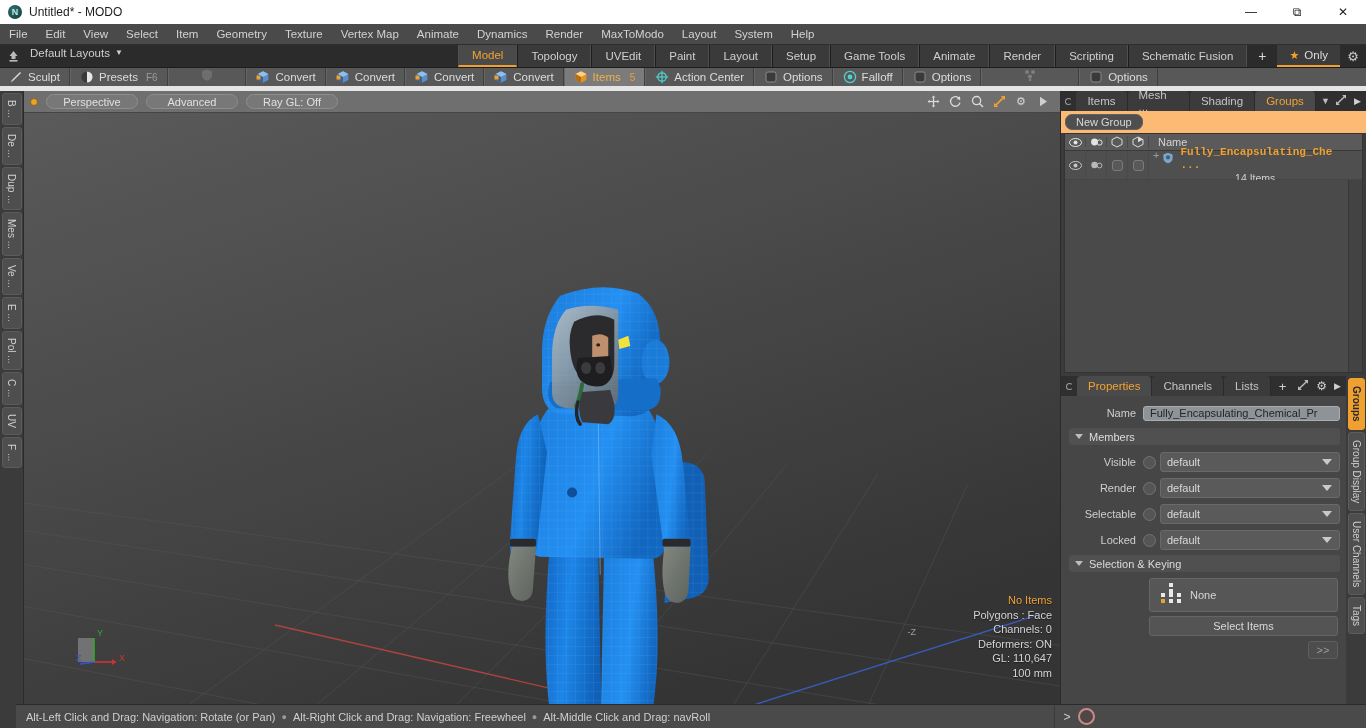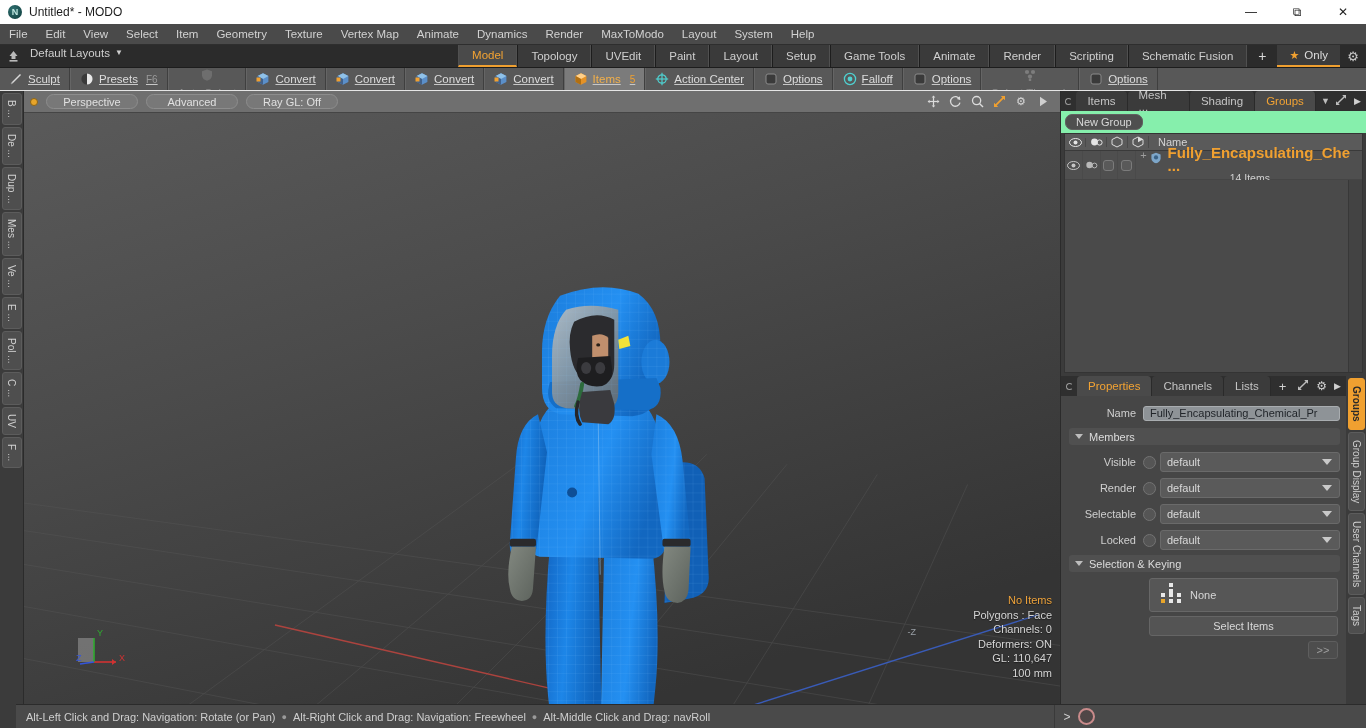--- a/index.html
+++ b/index.html
@@ -59,21 +59,21 @@
   .only-btn {
     display:flex; align-items:center; gap:5px; padding:0 12px; background:#3c3c3c;
     color:#dcdcdc; border-bottom:2px solid #f0a030; font-size:11.5px;
   }
   .only-btn .star { color:#f0a030; font-size:11px; }
   .gear-btn { width:26px; display:flex; align-items:center; justify-content:center; color:#c9c9c9; font-size:13px; }
 
   
   .toolbar {
     height:23px; background:#585858; display:flex; align-items:stretch;
-    flex:0 0 23px; border-bottom:1px solid #e5e5e5; overflow:hidden;text-decoration:underline;
+    flex:0 0 23px; border-bottom:5px solid #e5e5e5; overflow:hidden;
   }
   .tbtn {
     display:flex; align-items:center; gap:5px; padding:0 9px;
     border-right:1px solid #3f3f3f; border-left:1px solid #656565;
     color:#dcdcdc; font-size:11.5px; white-space:nowrap;
   }
   .tbtn:first-child { border-left:none; }
   .tbtn.disabled { color:#8d8d8d;flex-direction:column; }
   .tbtn.active { background:#7b7b7b; }
   .tbtn .f6 { color:#9a9a9a; font-size:10px; margin-left:3px;}
@@ -131,36 +131,36 @@
   .ptab {
     padding:0 11px; display:flex; align-items:center; font-size:11.5px; color:#c4c4c4;
     background:#3b3b3b; border-right:1px solid #2a2a2a;
     border-top-left-radius:4px; border-top-right-radius:4px;
   }
   .ptab.active { background:#4a4a4a; color:#f3a333; }
   .ptab.plus { background:transparent; border:none; color:#d0d0d0; font-size:13px; padding:0 8px;}
   .pt-chev { width:20px; display:flex; align-items:center; justify-content:center; color:#bdbdbd; font-size:9px; }
   .pt-right { margin-left:auto; display:flex; align-items:center; gap:7px; padding-right:5px; color:#d0d0d0;}
 
-  .grouptools { height:20px; display:flex; align-items:center; padding:2px 4px; background:#86efac; flex:0 0 22px;}
+  .grouptools { height:20px; display:flex; align-items:center; padding:2px 4px; background:#fdba74; flex:0 0 22px;}
   .newgroup {
     height:16px; padding:0 10px; border-radius:7px; background:#4f4f4f; border:1px solid #606060;
     color:#d8d8d8; font-size:11px; display:flex; align-items:center;
   }
 
   .itemlist { flex:0 0 240px; background:#4a4a4a; margin:0 3px 3px 3px; display:flex; flex-direction:column; border:1px solid #343434;}
   .il-head { height:17px; display:flex; align-items:center; background:#5a5a5a; border-bottom:1px solid #3a3a3a; }
   .il-col { width:21px; display:flex; align-items:center; justify-content:center; color:#dcdcdc; border-right:1px solid #4a4a4a;}
   .il-name { flex:1; padding-left:9px; color:#d4d4d4; font-size:11px; }
   .il-row { height:29px; display:flex; align-items:center; background:#4f4f4f; border-bottom:1px solid #454545; }
   .il-row .il-col { height:100%; }
   .chk { width:11px; height:11px; border-radius:3px; border:1px solid #7b7b7b; background:#595959;}
   .il-item { flex:1; display:flex; align-items:flex-start; padding-left:4px; gap:3px; }
   .il-plus { color:#9d9d9d; font-size:11px; line-height:13px; padding-top:3px;}
-  .il-label { color:#f0a030; font-size:15px; font-weight:bold; line-height:13px; }
+  .il-label { color:#f0a030; font-size:11px; font-weight:bold; line-height:13px;font-family:Liberation Mono, monospace; }
   .il-sub { color:#d0d0d0; font-size:10.5px; line-height:12px; font-weight:normal; text-align:center; }
   .il-body { flex:1; background:#4a4a4a; }
   .il-scroll { width:14px; background:#434343; border-left:1px solid #383838;}
 
   
   .propwrap { flex:1; display:flex; min-height:0; }
   .propmain { flex:1; display:flex; flex-direction:column; min-width:0; background:#464646; }
   .prop-body { flex:1; padding:6px 6px 0 6px; overflow:hidden; }
   .prow { display:flex; align-items:center; height:22px; margin-bottom:4px; }
   .plabel { width:76px; text-align:right; padding-right:7px; color:#cfcfcf; font-size:11px; }

